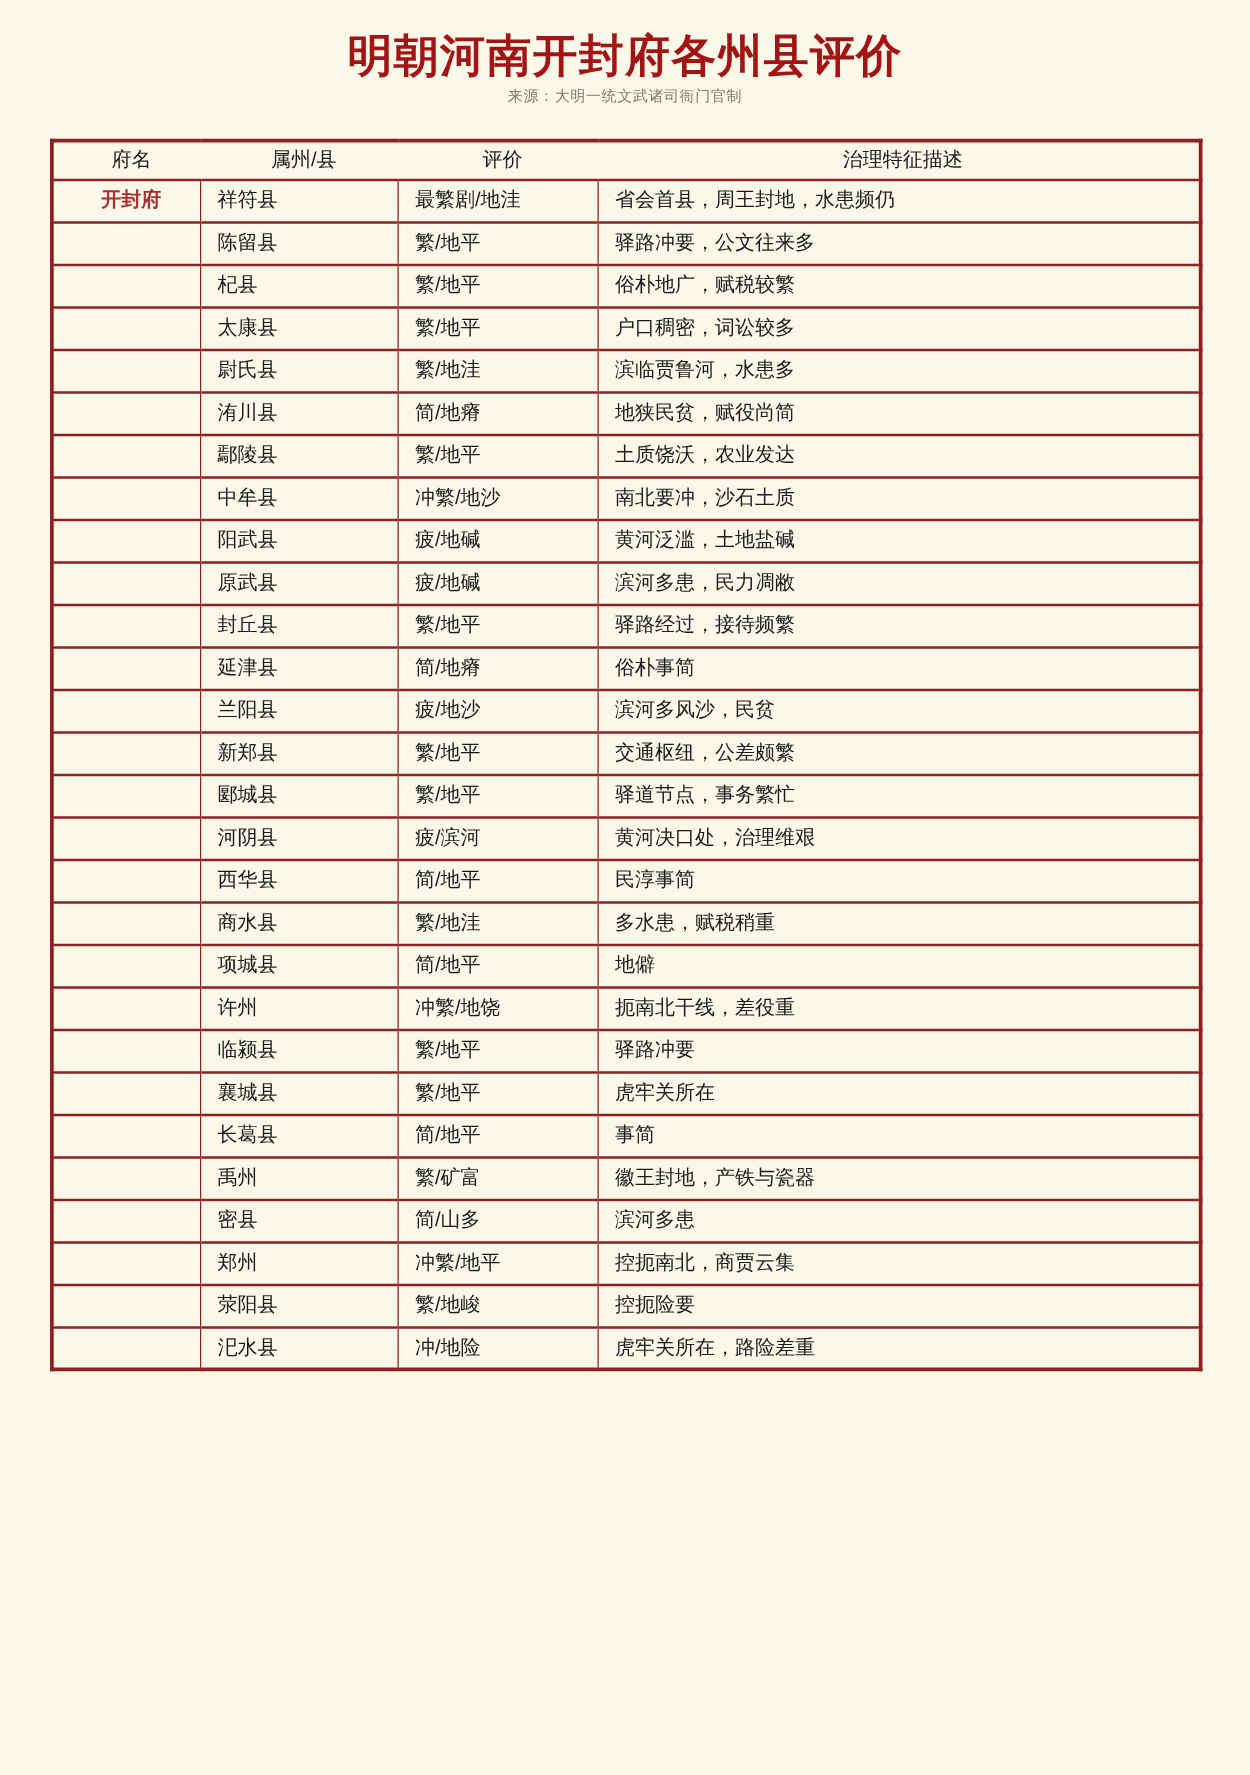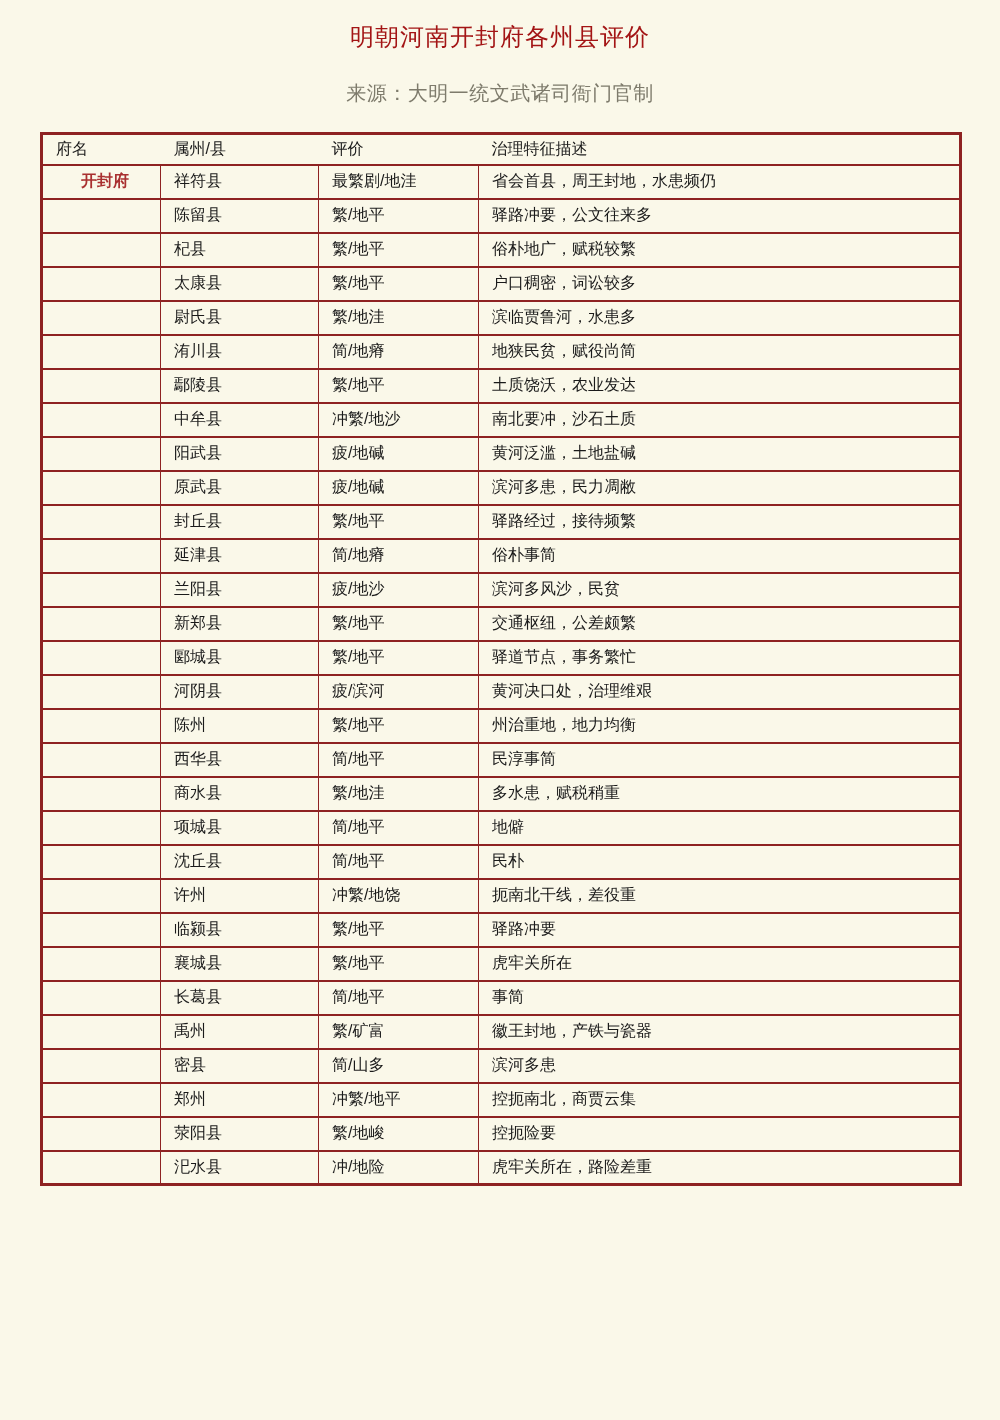--- a/index.html
+++ b/index.html
@@ -14,29 +14,29 @@
   body{
     width:1000px;height:1420px;
     background:var(--background);
     color:var(--body-text);
     font-family:"Liberation Sans", sans-serif;
     overflow:hidden;
   }
   .title{
     margin:0;padding-top:22px;
     text-align:center;
-    font-size:24px;line-height:1.25;
-    font-weight:400;
+    font-size:36px;line-height:1.25;
+    font-weight:700;
     color:var(--title);
     letter-spacing:1px;
   }
   .subtitle{
-    margin-top:28px;
+    margin-top:2px;
     text-align:center;
-    font-size:20px;
+    font-size:12px;
     color:var(--subtitle-text);
     letter-spacing:0.5px;
   }
   table.eval-table{
     border-collapse:collapse;
     table-layout:fixed;
     width:922px;
     margin:25px 0 0 40px;
     border:3px solid var(--border);
     background:var(--background);
@@ -47,21 +47,21 @@
   th,td{
     text-align:left;
     padding:0 6px 0 13px;
     font-size:16px;
     font-weight:400;
     white-space:nowrap;
     overflow:hidden;
     vertical-align:middle;
   }
   thead tr{height:31px;}
-  thead th{border-bottom:2px solid var(--border);}
+  thead th{border-bottom:2px solid var(--border);text-align:center;}
   tbody tr{height:34px;}
   tbody td + td{border-left:1px solid var(--border);}
   tbody tr + tr td{border-top:2px solid var(--border);}
   td.cell-fu{
     color:var(--prefecture-text);
     font-weight:700;
     text-align:center;
   }
 </style>
 </head>
@@ -197,26 +197,20 @@
     <td>驿道节点，事务繁忙</td>
   </tr>
 
   <tr>
     <td class="cell-fu"></td>
     <td>河阴县</td>
     <td>疲/滨河</td>
     <td>黄河决口处，治理维艰</td>
   </tr>
 
-  <tr>
-    <td class="cell-fu"></td>
-    <td>陈州</td>
-    <td>繁/地平</td>
-    <td>州治重地，地力均衡</td>
-  </tr>
 
   <tr>
     <td class="cell-fu"></td>
     <td>西华县</td>
     <td>简/地平</td>
     <td>民淳事简</td>
   </tr>
 
   <tr>
     <td class="cell-fu"></td>
@@ -225,26 +219,20 @@
     <td>多水患，赋税稍重</td>
   </tr>
 
   <tr>
     <td class="cell-fu"></td>
     <td>项城县</td>
     <td>简/地平</td>
     <td>地僻</td>
   </tr>
 
-  <tr>
-    <td class="cell-fu"></td>
-    <td>沈丘县</td>
-    <td>简/地平</td>
-    <td>民朴</td>
-  </tr>
 
   <tr>
     <td class="cell-fu"></td>
     <td>许州</td>
     <td>冲繁/地饶</td>
     <td>扼南北干线，差役重</td>
   </tr>
 
   <tr>
     <td class="cell-fu"></td>

